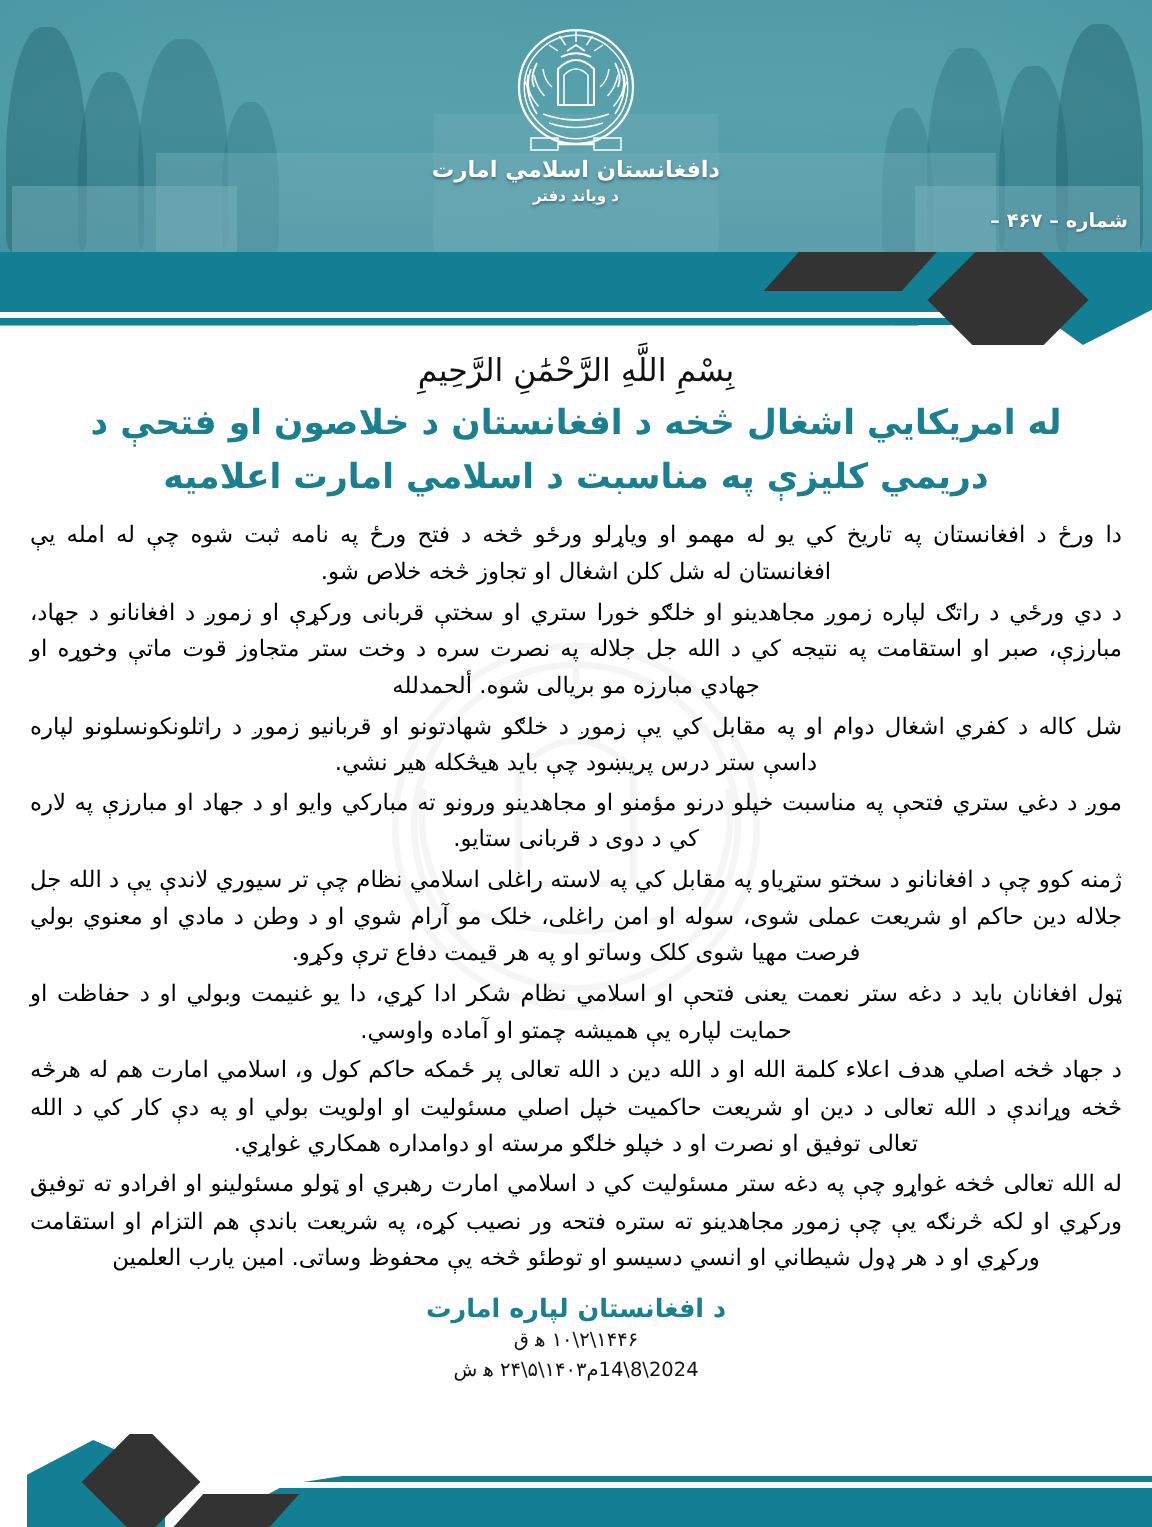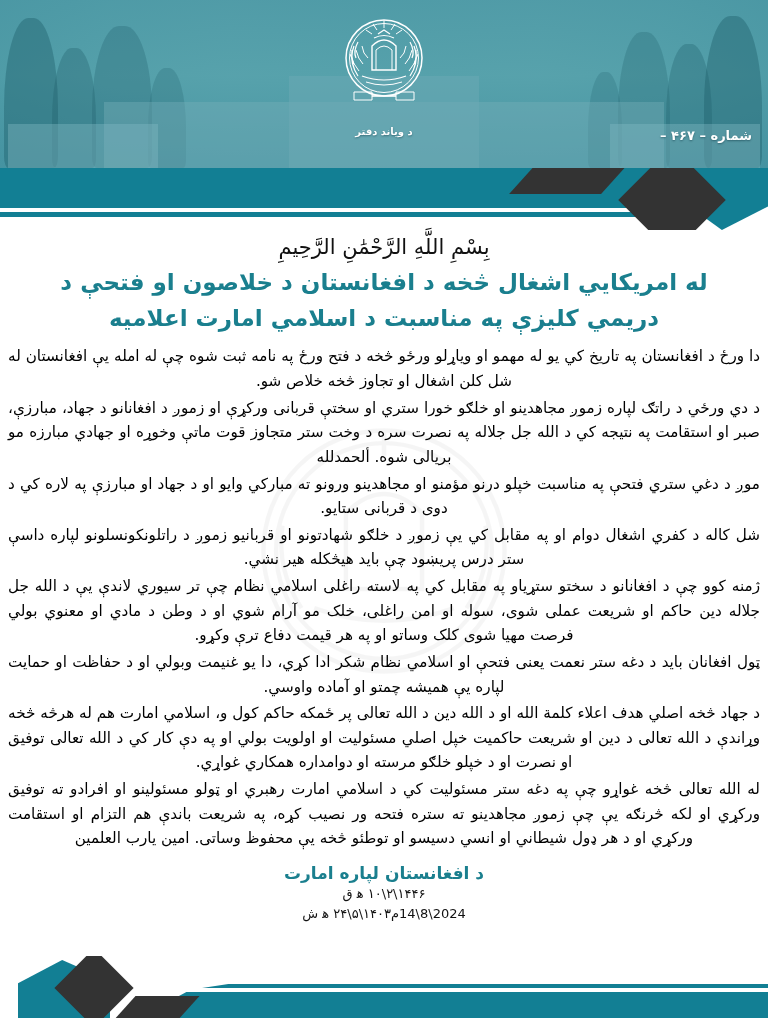--- a/index.html
+++ b/index.html
@@ -110,21 +110,21 @@
     text-align:center;
     color:#ffffff;
     font-size:10px;
     font-weight:bold;
     text-shadow:0 1px 2px rgba(0,40,50,.45);
     z-index:6;
   }
   .issue-no {
     position:absolute;
     right:16px;
-    top:128px;
+    top:140px;
     color:#ffffff;
     font-size:13px;
     font-weight:bold;
     text-shadow:0 1px 2px rgba(0,40,50,.45);
     z-index:6;
   }
 
   
   .ribbon-wrap {
     position:relative;
@@ -179,21 +179,21 @@
     right:0; top:0;
     width:96px; height:62px;
     background:#127f94;
     clip-path:polygon(18% 0, 100% 0, 100% 62%, 52% 100%, 0 42%);
   }
 
   
   .body {
     position:relative;
     width:768px;
-    padding:0 4px;
+    padding:0 16px;
   }
   .watermark {
     position:absolute;
     left:50%; transform:translateX(-50%);
     top:150px;
     width:330px; height:330px;
     opacity:.05;
     pointer-events:none;
     z-index:0;
   }
@@ -354,20 +354,21 @@
           <path d="M30 70 q22 8 44 0" stroke-width="1.2"></path>
           <path d="M34 76 q18 6 36 0" stroke-width="1"></path>
 
           <path d="M22 86 L40 86 L40 94 L22 94 Z" stroke-width="1"></path>
           <path d="M64 86 L82 86 L82 94 L64 94 Z" stroke-width="1"></path>
           <path d="M40 90 L64 90" stroke-width="1.6"></path>
         </g>
       </svg>
     </div>
 
+    <div class="header-title">دافغانستان اسلامي امارت</div>
     <div class="header-sub">د وياند دفتر</div>
     <div class="issue-no">شماره – ۴۶۷ –</div>
   </div>
 
   <div class="ribbon-wrap">
     <div class="ribbon"></div>
     <div class="ribbon-slant"></div>
     <div class="ribbon-line"></div>
     <div class="ribbon-line-slant"></div>
     <div class="teal-wedge"></div>
@@ -389,22 +390,22 @@
         </g>
       </svg>
     </div>
 
     <div class="bismillah">بِسْمِ اللَّهِ الرَّحْمَٰنِ الرَّحِيمِ</div>
 
     <div class="doc-title">له امریکایي اشغال څخه د افغانستان د خلاصون او فتحې د دریمي کلیزې په مناسبت د اسلامي امارت اعلامیه</div>
 
     <div class="para">دا ورځ د افغانستان په تاریخ کي یو له مهمو او ویاړلو ورځو څخه د فتح ورځ په نامه ثبت شوه چې له امله یې افغانستان له شل کلن اشغال او تجاوز څخه خلاص شو.</div>
     <div class="para">د دي ورځي د راتګ لپاره زموږ مجاهدینو او خلګو خورا ستري او سختې قربانی ورکړې او زموږ د افغانانو د جهاد، مبارزې، صبر او استقامت په نتیجه کي د الله جل جلاله په نصرت سره د وخت ستر متجاوز قوت ماتې وخوړه او جهادي مبارزه مو بریالی شوه. ألحمدلله</div>
+    <div class="para">شل کاله د کفري اشغال دوام او په مقابل کي یې زموږ د خلګو شهادتونو او قربانیو زموږ د راتلونکونسلونو لپاره داسې ستر درس پریښود چې باید هیڅکله هیر نشي.</div>
     <div class="para">موږ د دغي ستري فتحې په مناسبت خپلو درنو مؤمنو او مجاهدینو ورونو ته مبارکي وایو او د جهاد او مبارزې په لاره کي د دوی د قربانی ستایو.</div>
-    <div class="para">شل کاله د کفري اشغال دوام او په مقابل کي یې زموږ د خلګو شهادتونو او قربانیو زموږ د راتلونکونسلونو لپاره داسې ستر درس پریښود چې باید هیڅکله هیر نشي.</div>
     <div class="para">ژمنه کوو چې د افغانانو د سختو ستړیاو په مقابل کي په لاسته راغلی اسلامي نظام چې تر سیوري لاندې یې د الله جل جلاله دین حاکم او شریعت عملی شوی، سوله او امن راغلی، خلک مو آرام شوي او د وطن د مادي او معنوي بولي فرصت مهیا شوی کلک وساتو او په هر قیمت دفاع ترې وکړو.</div>
     <div class="para">ټول افغانان باید د دغه ستر نعمت یعنی فتحې او اسلامي نظام شکر ادا کړي، دا یو غنیمت وبولي او د حفاظت او حمایت لپاره یې همیشه چمتو او آماده واوسي.</div>
     <div class="para">د جهاد څخه اصلي هدف اعلاء کلمة الله او د الله دین د الله تعالی پر ځمکه حاکم کول و، اسلامي امارت هم له هرڅه څخه وړاندې د الله تعالی د دین او شریعت حاکمیت خپل اصلي مسئولیت او اولویت بولي او په دې کار کي د الله تعالی توفیق او نصرت او د خپلو خلګو مرسته او دوامداره همکاري غواړي.</div>
     <div class="para">له الله تعالی څخه غواړو چې په دغه ستر مسئولیت کي د اسلامي امارت رهبري او ټولو مسئولینو او افرادو ته توفیق ورکړي او لکه څرنګه یې چې زموږ مجاهدینو ته ستره فتحه ور نصیب کړه، په شریعت باندې هم التزام او استقامت ورکړي او د هر ډول شیطاني او انسي دسیسو او توطئو څخه یې محفوظ وساتی. امین یارب العلمین</div>
 
     <div class="signature">د افغانستان لپاره امارت</div>
 
     <div class="date-line">۱۴۴۶\۲\۱۰ ه‍ ق</div>
     <div class="date-line">
       <span class="gregorian">2024\8\14م</span><span>۱۴۰۳\۵\۲۴ ه‍ ش</span>

